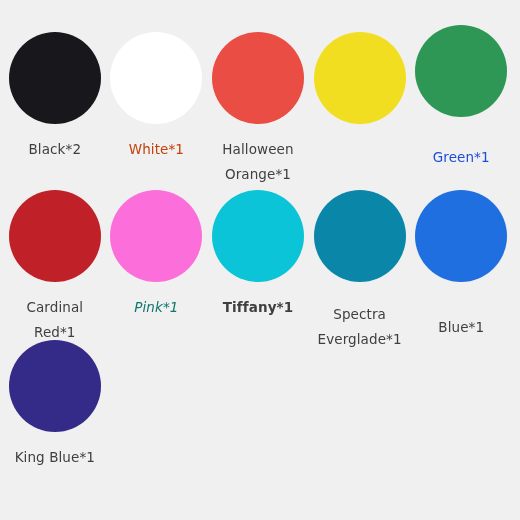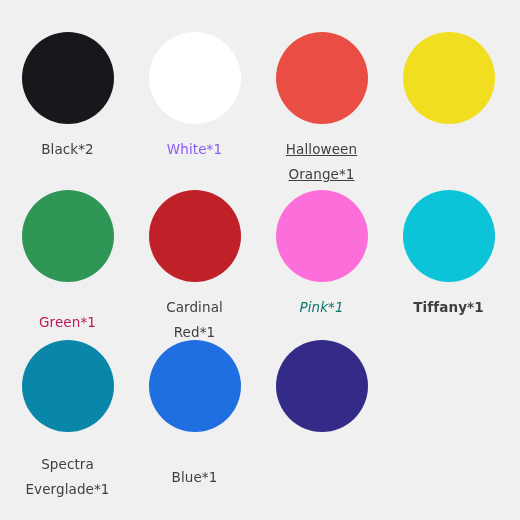--- a/index.html
+++ b/index.html
@@ -13,21 +13,21 @@
     background: #f0f0f0;
     font-family: "DejaVu Sans", "Liberation Sans", sans-serif;
     overflow: hidden;
   }
   #palette-grid {
     width: 520px;
     height: 520px;
     box-sizing: border-box;
     padding: 12px 8px 8px 4px;
     display: grid;
-    grid-template-columns: repeat(4, 1fr);
+    grid-template-columns: repeat(5, 1fr);
     grid-template-rows: 165px 150px 175px;
     align-content: start;
   }
   .swatch-cell {
     display: flex;
     flex-direction: column;
     align-items: center;
     justify-content: flex-start;
   }
   .swatch-circle {
@@ -56,35 +56,35 @@
 
 <div id="palette-grid">
 
   <div class="swatch-cell row-1">
     <div class="swatch-circle" style="background: rgb(24, 24, 28);"></div>
     <div class="swatch-label" style="color: rgb(63, 63, 63);">Black*2</div>
   </div>
 
   <div class="swatch-cell row-1">
     <div class="swatch-circle" style="background: rgb(255, 255, 255);"></div>
-    <div class="swatch-label" style="color: #8b5cf6;">White*1</div>
+    <div class="swatch-label" style="color: #c2410c;">White*1</div>
   </div>
 
   <div class="swatch-cell row-1">
     <div class="swatch-circle" style="background: rgb(234, 77, 67);"></div>
-    <div class="swatch-label" style="color: rgb(63, 63, 63); text-decoration: underline;">Halloween Orange*1</div>
+    <div class="swatch-label" style="color: rgb(63, 63, 63);">Halloween Orange*1</div>
   </div>
 
   <div class="swatch-cell row-1">
     <div class="swatch-circle" style="background: rgb(242, 222, 33);"></div>
   </div>
 
   <div class="swatch-cell row-2">
     <div class="swatch-circle" style="background: rgb(46, 151, 85);"></div>
-    <div class="swatch-label" style="color: #be185d; margin-top: 28px;">Green*1</div>
+    <div class="swatch-label" style="color: #1d4ed8; margin-top: 28px;">Green*1</div>
   </div>
 
   <div class="swatch-cell row-2">
     <div class="swatch-circle" style="background: rgb(192, 33, 40);"></div>
     <div class="swatch-label" style="color: rgb(63, 63, 63);">Cardinal Red*1</div>
   </div>
 
   <div class="swatch-cell row-2">
     <div class="swatch-circle" style="background: rgb(252, 111, 218);"></div>
     <div class="swatch-label" style="color: #0f766e; font-style: italic;">Pink*1</div>
@@ -100,16 +100,17 @@
     <div class="swatch-label" style="color: rgb(63, 63, 63); margin-top: 20px;">Spectra Everglade*1</div>
   </div>
 
   <div class="swatch-cell row-3">
     <div class="swatch-circle" style="background: rgb(31, 111, 224);"></div>
     <div class="swatch-label" style="color: rgb(63, 63, 63); margin-top: 33px;">Blue*1</div>
   </div>
 
   <div class="swatch-cell row-3">
     <div class="swatch-circle" style="background: rgb(51, 43, 135);"></div>
+    <div class="swatch-label" style="color: rgb(63, 63, 63);">King Blue*1</div>
   </div>
 
 
 </div>
 
 </body></html>

